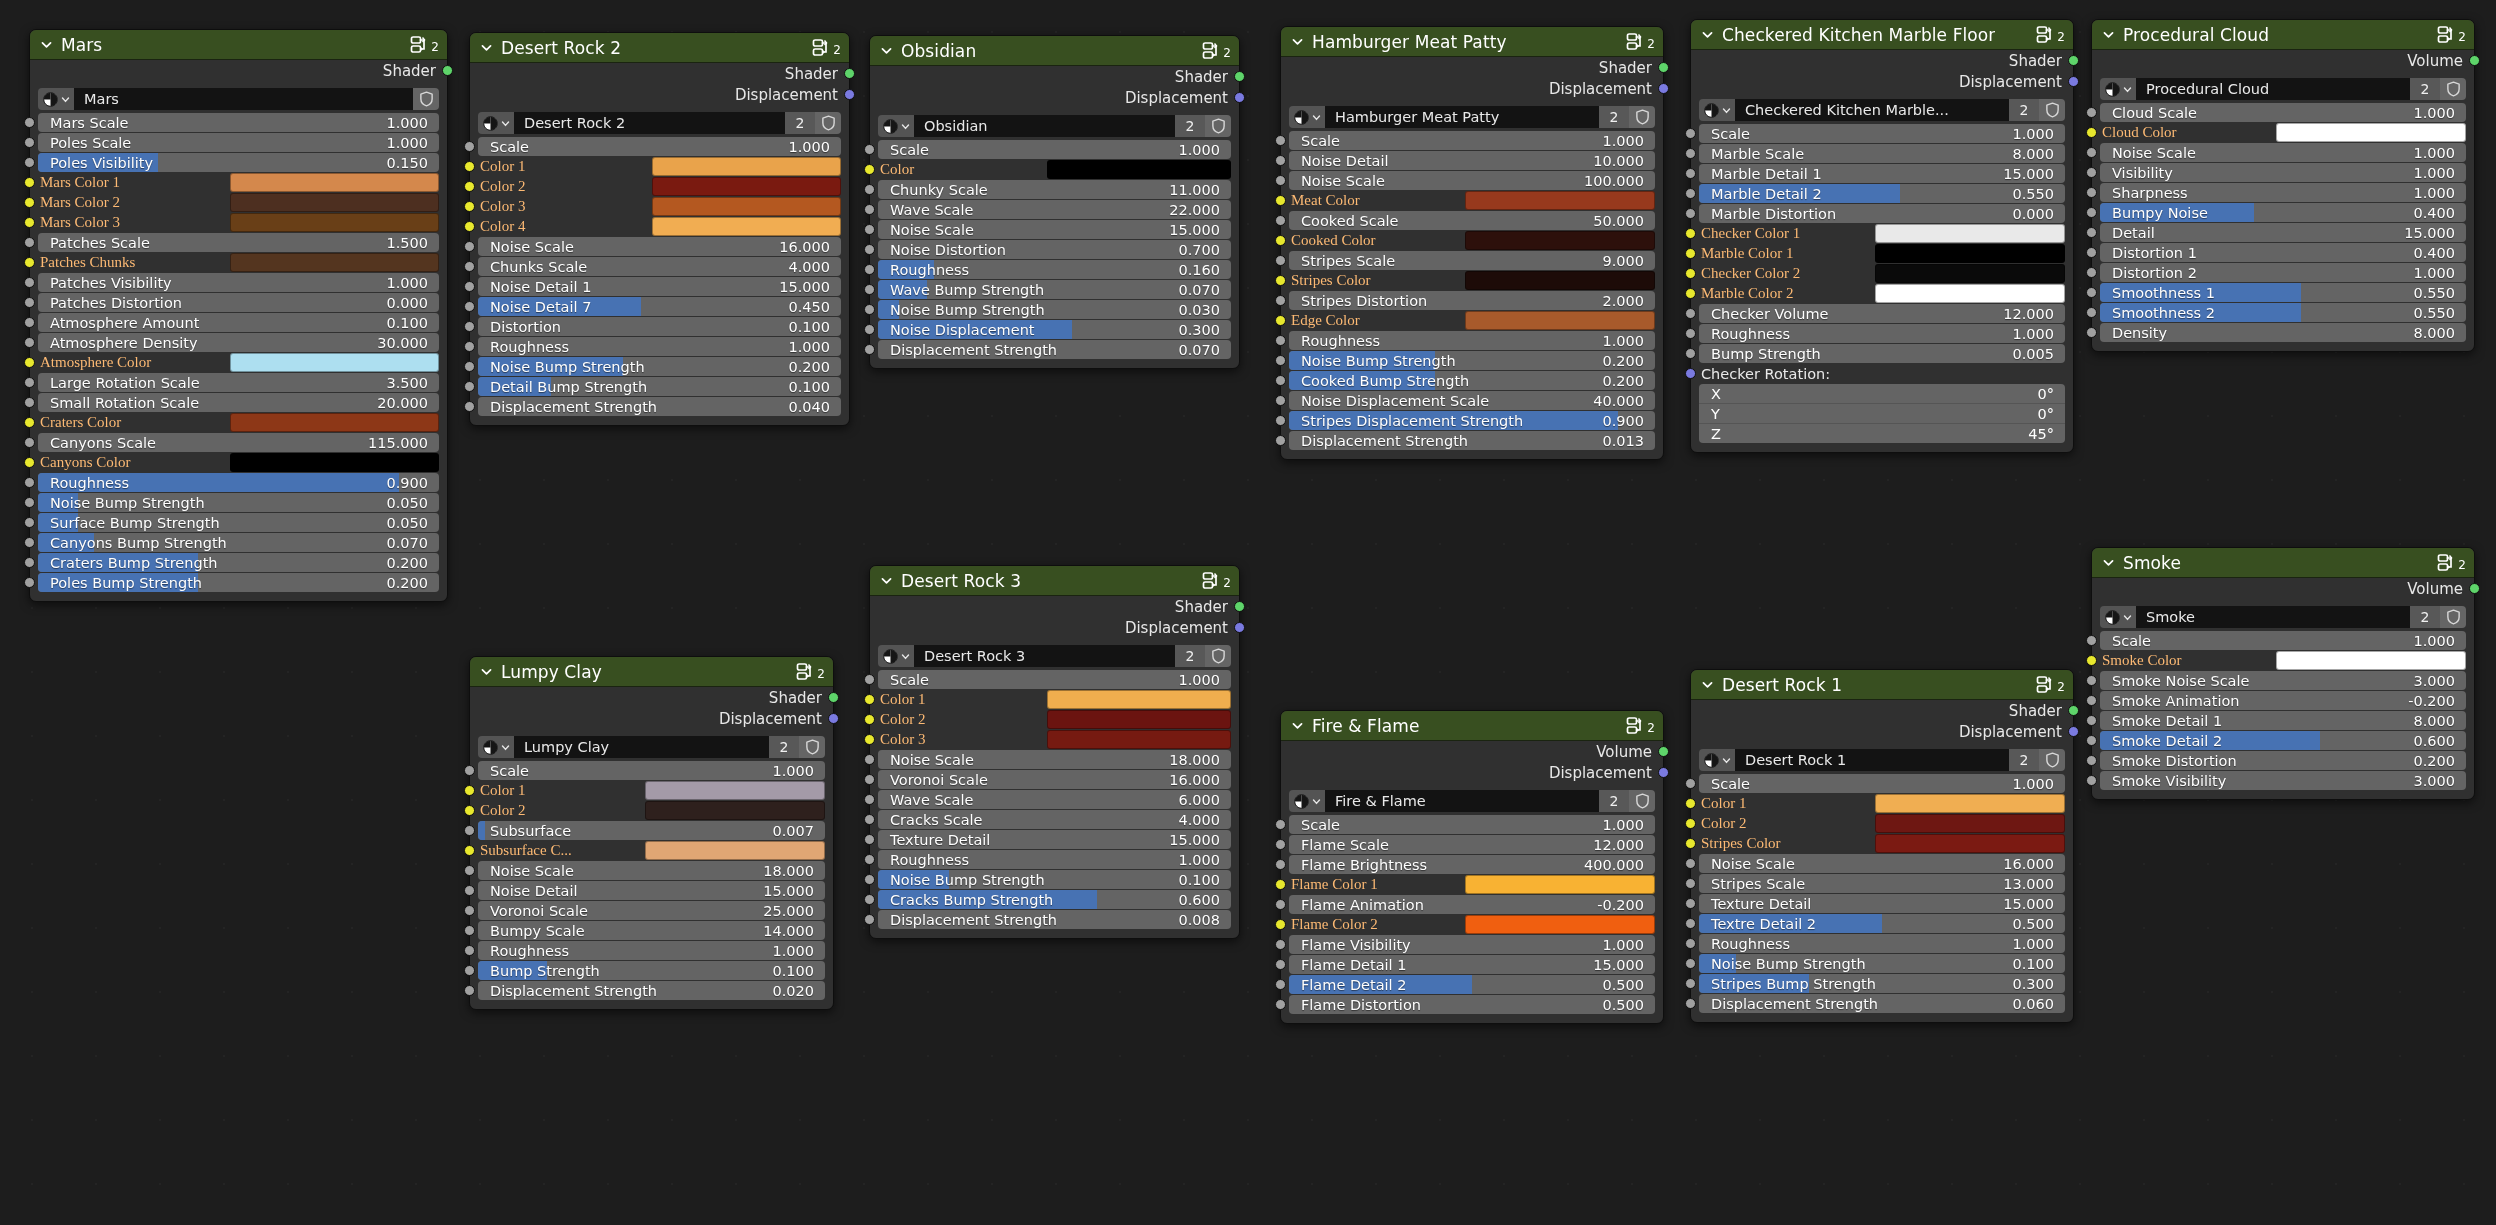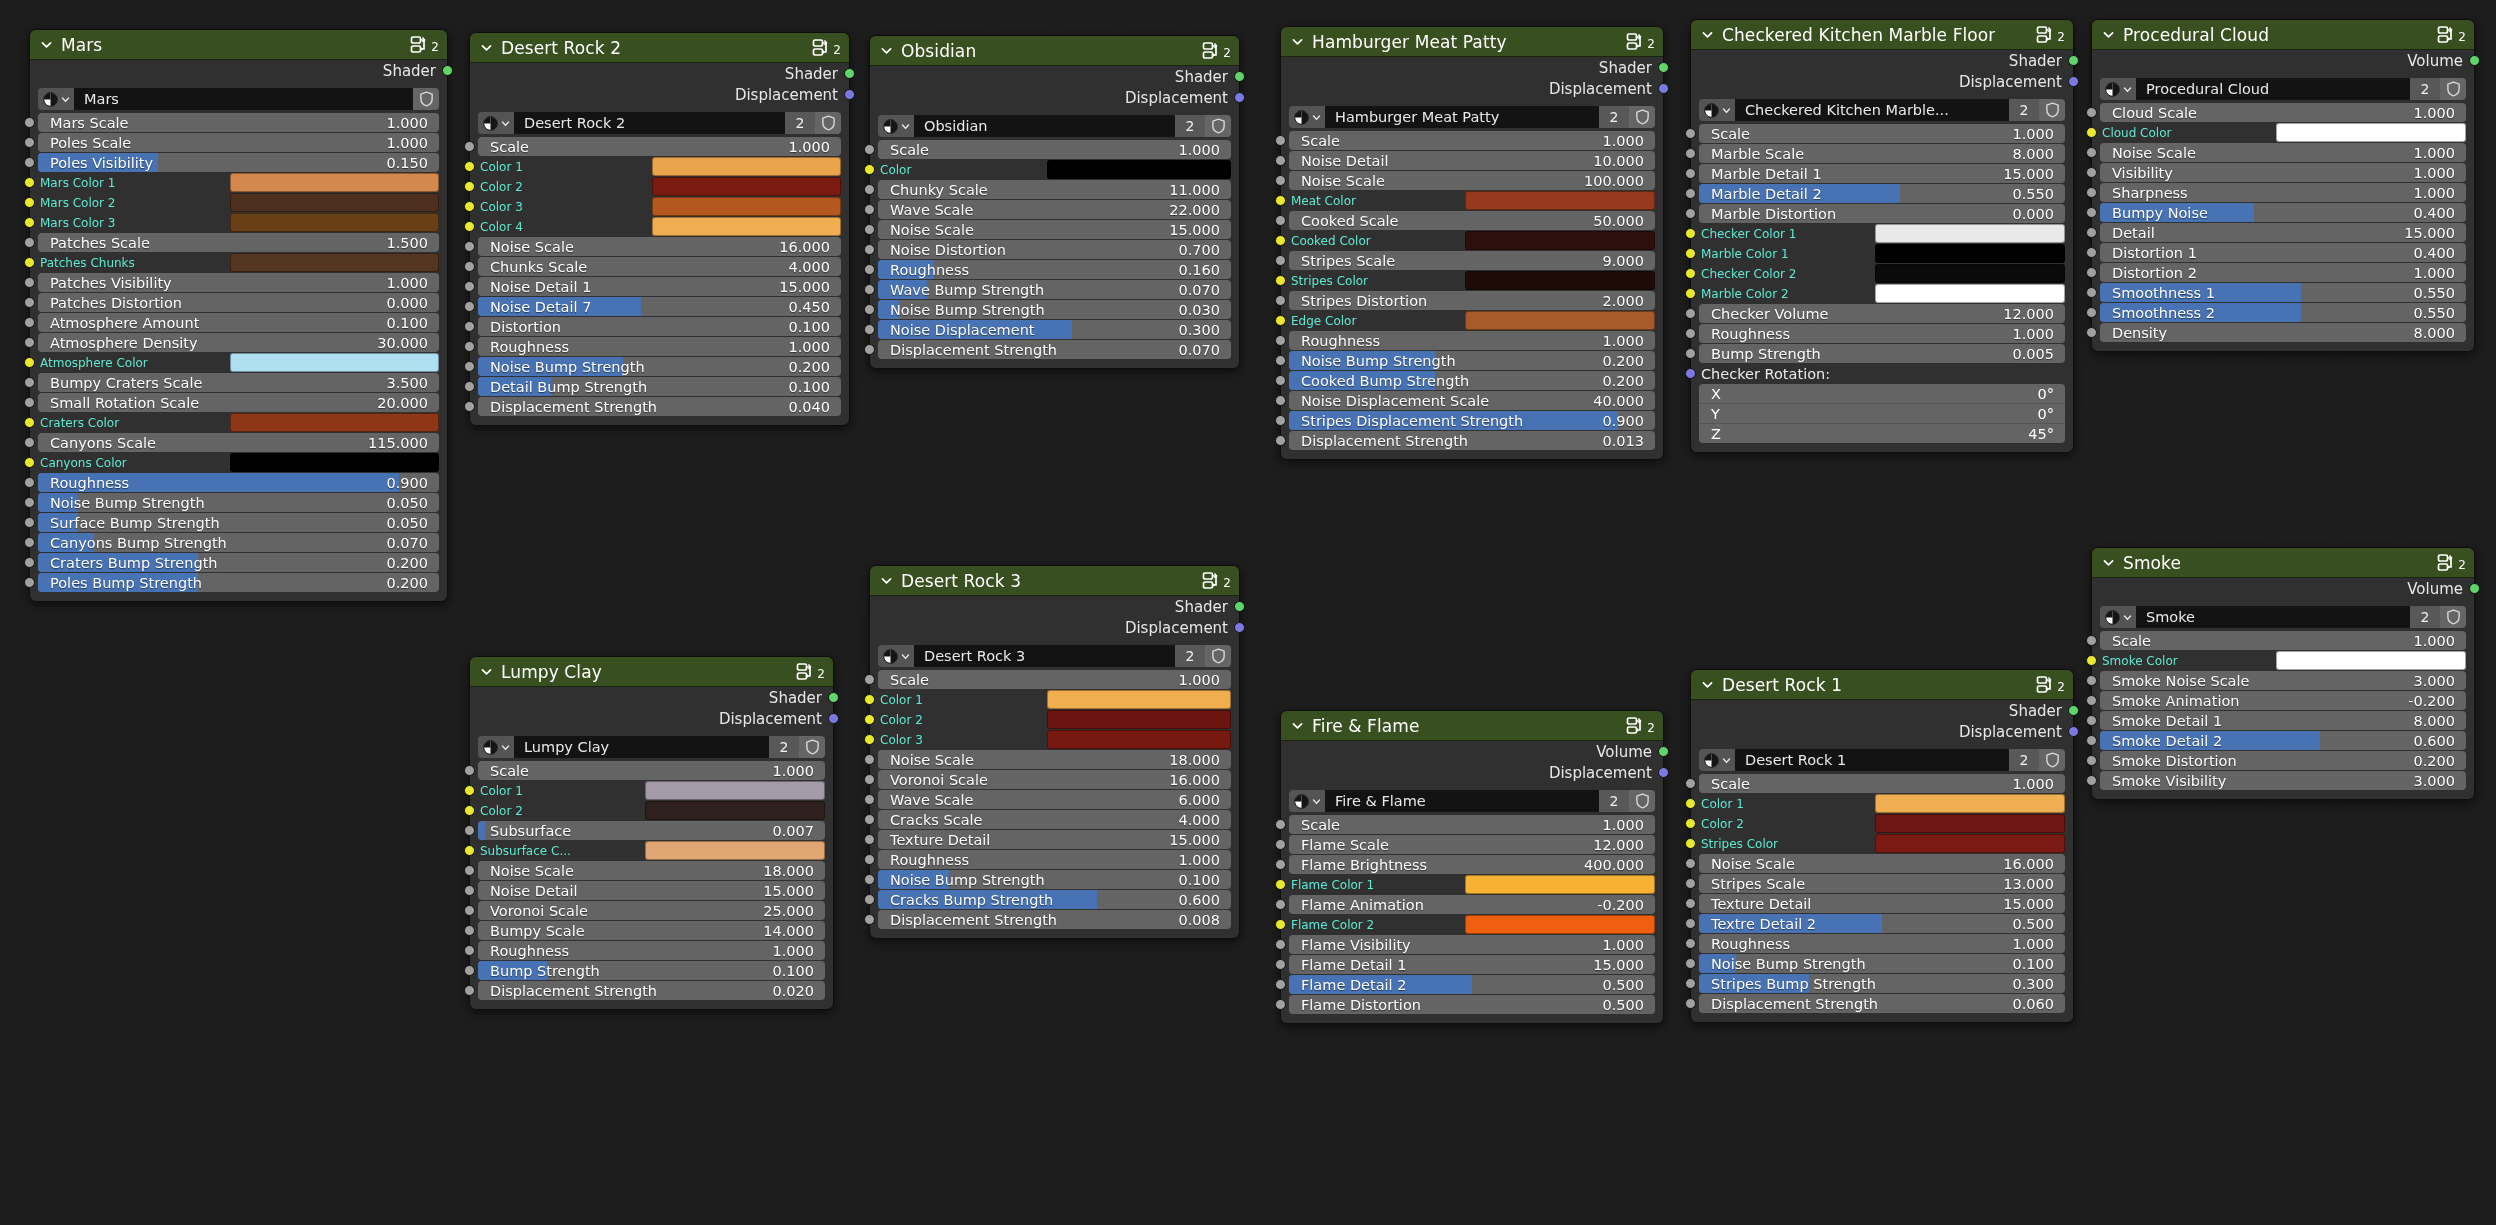--- a/index.html
+++ b/index.html
@@ -97,21 +97,21 @@
     position:relative;color:#ffffff;font-size:14.5px;padding-left:12px;
     white-space:nowrap;overflow:hidden;z-index:2;text-shadow:0 1px 1px rgba(0,0,0,.5);
   }
   .pval{
     position:absolute;right:11px;color:#ffffff;font-size:14.5px;z-index:2;
     text-shadow:0 1px 1px rgba(0,0,0,.5);
   }
 
   
   .crow{position:relative;height:19px;margin:1px 8px 1px 8px;display:flex;align-items:center;}
-  .clabel{color:#5eead4;font-size:12px;white-space:nowrap;padding-left:2px;}
+  .clabel{color:#fdba74;font-size:15px;white-space:nowrap;padding-left:2px;font-family:Liberation Serif, serif;}
   .cswatch{position:absolute;right:0;top:0;bottom:0;width:52%;border-radius:3px;border:1px solid rgba(0,0,0,.35);box-sizing:border-box;}
 
   
   .trow{position:relative;height:19px;margin:1px 8px 1px 8px;display:flex;align-items:center;}
   .tlabel{color:#e9e9e9;font-size:14.5px;padding-left:2px;}
 
   
   .vecgroup{margin:1px 8px 1px 8px;background:#646464;border-radius:4px;overflow:hidden;}
   .vrow{position:relative;height:19px;display:flex;align-items:center;border-bottom:1px solid #555;}
   .vrow:last-child{border-bottom:none;}
@@ -244,21 +244,21 @@
             </span>
           </div>
           <div class="crow">
             <span class="sock-anchor s-col" style="top:4px;left:-14px"></span>
             <span class="clabel">Atmosphere Color</span>
             <span class="cswatch" style="background: rgb(173, 223, 240);"></span>
           </div>
           <div class="prow">
             <span class="sock-anchor s-val" style="top:4px;left:-14px"></span>
             <span class="pfield">
-              <span class="plabel">Bumpy Craters Scale</span>
+              <span class="plabel">Large Rotation Scale</span>
               <span class="pval">3.500</span>
             </span>
           </div>
           <div class="prow">
             <span class="sock-anchor s-val" style="top:4px;left:-14px"></span>
             <span class="pfield">
               <span class="plabel">Small Rotation Scale</span>
               <span class="pval">20.000</span>
             </span>
           </div>

